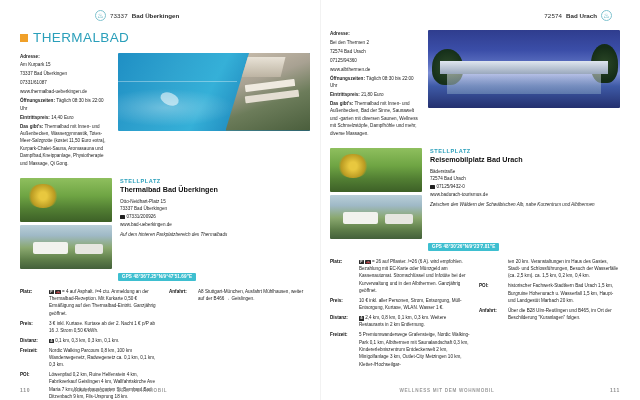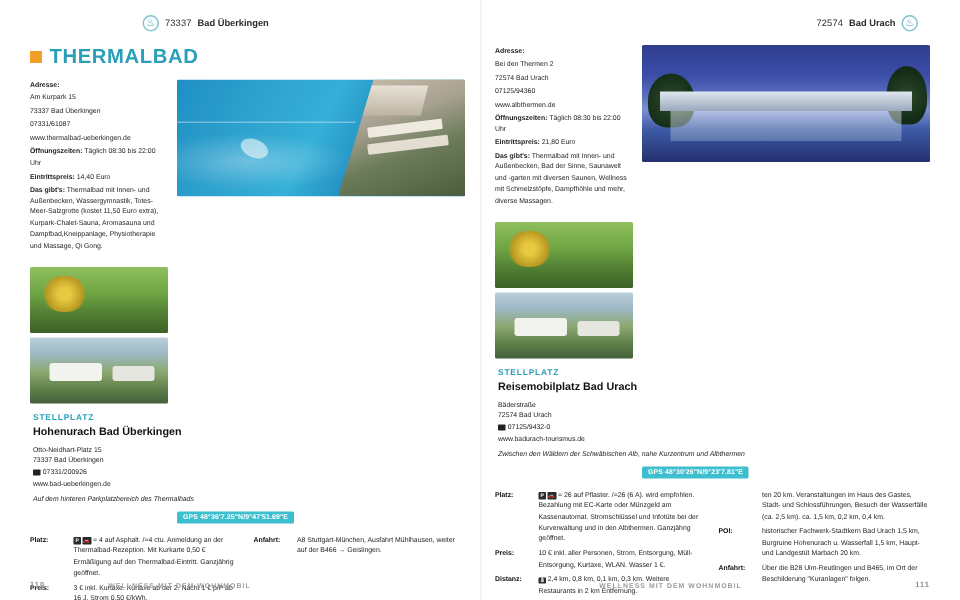--- a/index.html
+++ b/index.html
@@ -27,21 +27,21 @@
     width: 11px; height: 11px; border-radius: 50%;
     border: 1px solid #7fc3cf; display: flex;
     align-items: center; justify-content: center;
     color: #3ba3b5; font-size: 7px; line-height: 1; flex: 0 0 auto;
   }
 
   
   .title-row { display: flex; align-items: center; gap: 5px; margin-top: 9px; }
   .title-sq { width: 8px; height: 8px; background: #f0a029; flex: 0 0 auto; }
   .title-txt {
-    color: #2a9fba; font-size: 13.5px; font-weight: 700;
+    color: #2a9fba; font-size: 13.5px; font-weight: 400;
     letter-spacing: .4px; line-height: 1;
   }
 
   
   .topband { display: flex; gap: 6px; margin-top: 8px; }
   .info-col { width: 92px; flex: 0 0 92px; }
   .info-col p {
     font-size: 4.6px; line-height: 1.62; color: #1d1d1d;
     text-align: left; margin-bottom: 1.5px;
   }
@@ -102,21 +102,21 @@
     background: radial-gradient(circle at 50% 50%, #2d4a2a, #16301a 70%);
     border-radius: 50% 50% 40% 40%;
   }
   .ph-thermal .tree2 {
     position:absolute; right:1%; top:18%; width:14%; height:50%;
     background: radial-gradient(circle at 50% 50%, #2b4727, #142c17 70%);
     border-radius: 50% 50% 40% 40%;
   }
 
   
-  .stell { display: flex; gap: 6px; margin-top: 9px; flex-direction: column; }
+  .stell { display: flex; gap: 6px; margin-top: 9px; }
   .stell-photos { width: 92px; flex: 0 0 92px; display: flex; flex-direction: column; gap: 3px; }
   .sp-img1 {
     height: 44px; border-radius: 1px;
     background:
       linear-gradient(180deg,#8fbf5e 0%,#6fa544 40%,#527f33 70%,#3d6027 100%);
     position: relative; overflow: hidden;
   }
   .sp-img1:after {
     content:''; position:absolute; left:8%; top:14%; width:34%; height:54%;
     background: radial-gradient(circle,#e8c83f 20%,#b99a22 60%, transparent 72%);
@@ -241,21 +241,21 @@
     <div class="stell">
       <div class="stell-photos">
         <div class="sp-img1"></div>
         <div class="sp-img2">
           <span class="van"></span>
           <span class="van2"></span>
         </div>
       </div>
       <div class="sp-info">
         <div class="sp-kicker">STELLPLATZ</div>
-        <div class="sp-name">Hohenurach Bad Überkingen</div>
+        <div class="sp-name">Thermalbad Bad Überkingen</div>
         <p>Otto-Neidhart-Platz 15</p>
         <p>73337 Bad Überkingen</p>
         <p><span class="phone-ico"></span><span>07331/200926</span></p>
         <p>www.bad-ueberkingen.de</p>
         <p class="sp-note">Auf dem hinteren Parkplatzbereich des Thermalbads</p>
       </div>
     </div>
 
     <div class="gps-row">
       <div class="gps-spacer"></div>

